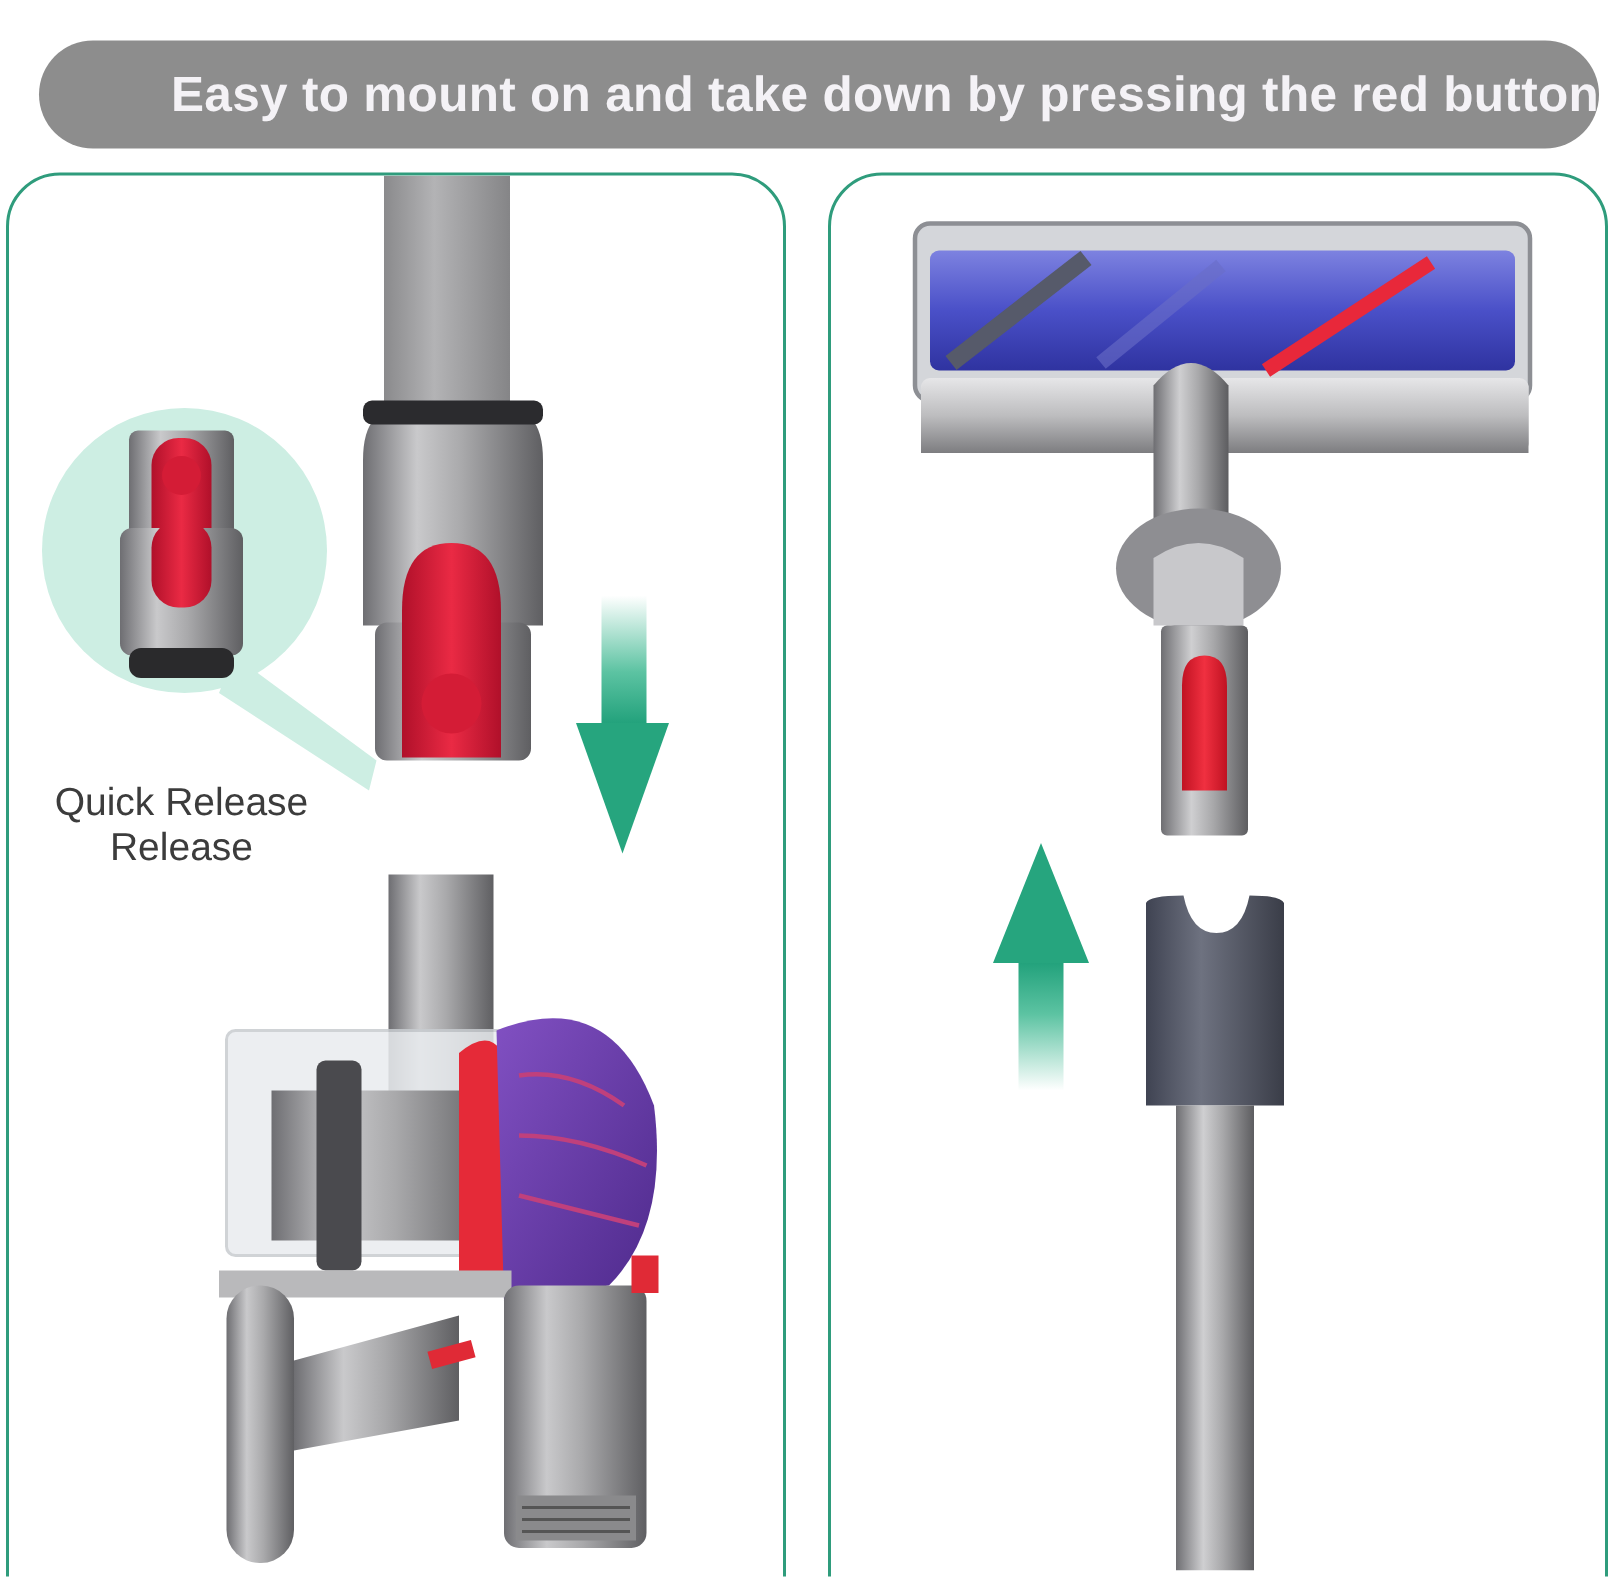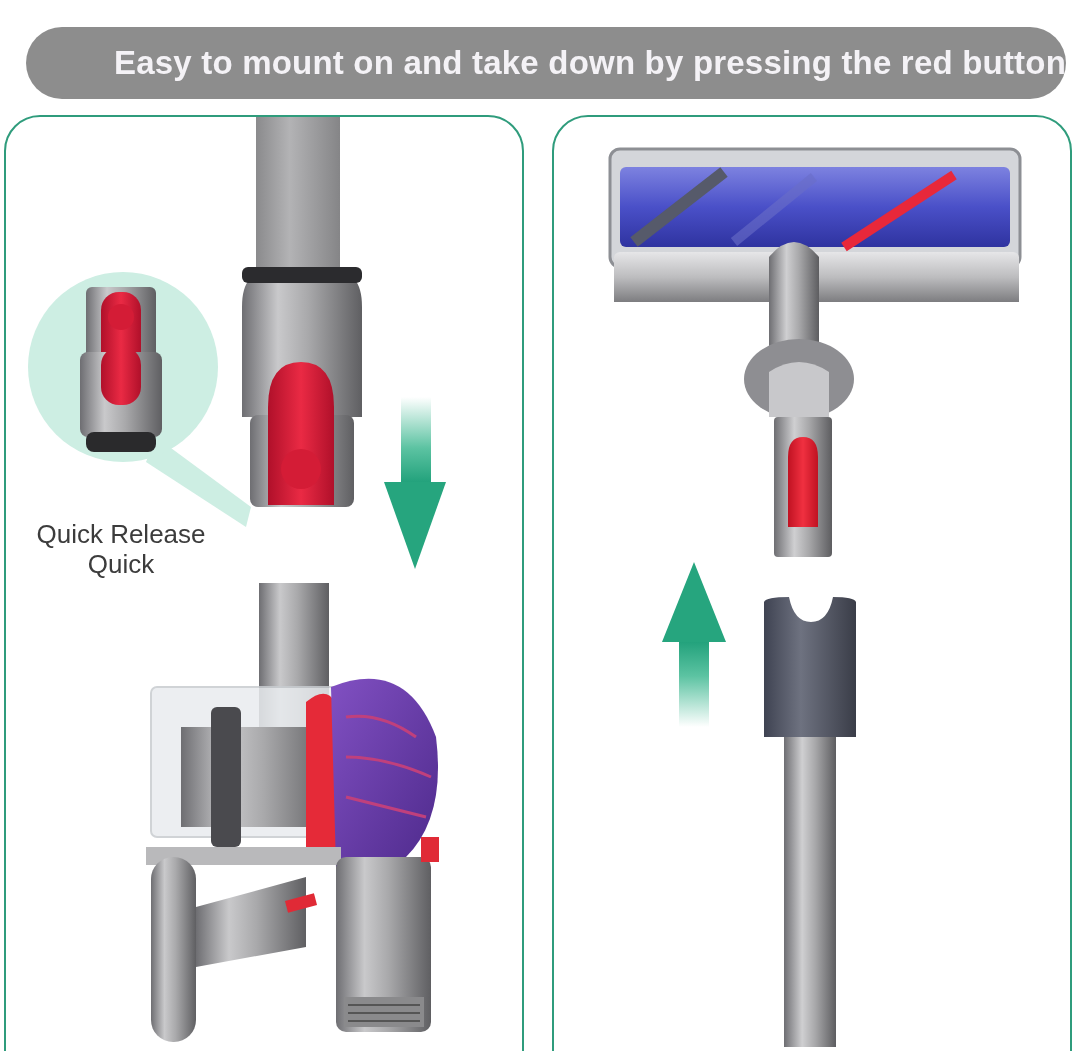--- a/index.html
+++ b/index.html
@@ -94,21 +94,21 @@
       <rect x="338" y="880" width="80" height="30" fill="#8a8a8c"></rect>
       <line x1="342" y1="888" x2="414" y2="888" stroke="#555" stroke-width="2"></line>
       <line x1="342" y1="896" x2="414" y2="896" stroke="#555" stroke-width="2"></line>
       <line x1="342" y1="904" x2="414" y2="904" stroke="#555" stroke-width="2"></line>
       <rect x="415" y="720" width="18" height="25" fill="#e02a36"></rect>
     </g>
   </svg>
 
   <div class="caption">
     <div>Quick Release</div>
-    <div>Quick</div>
+    <div>Release</div>
   </div>
 </div>
 
 <div class="panel panel-right">
   <svg width="520" height="930" viewBox="0 0 520 930">
     <defs>
       <linearGradient id="metalR" x1="0" x2="1" y1="0" y2="0">
         <stop offset="0" stop-color="#6e6e72"></stop>
         <stop offset="0.35" stop-color="#cfcfd1"></stop>
         <stop offset="0.6" stop-color="#a8a8aa"></stop>

